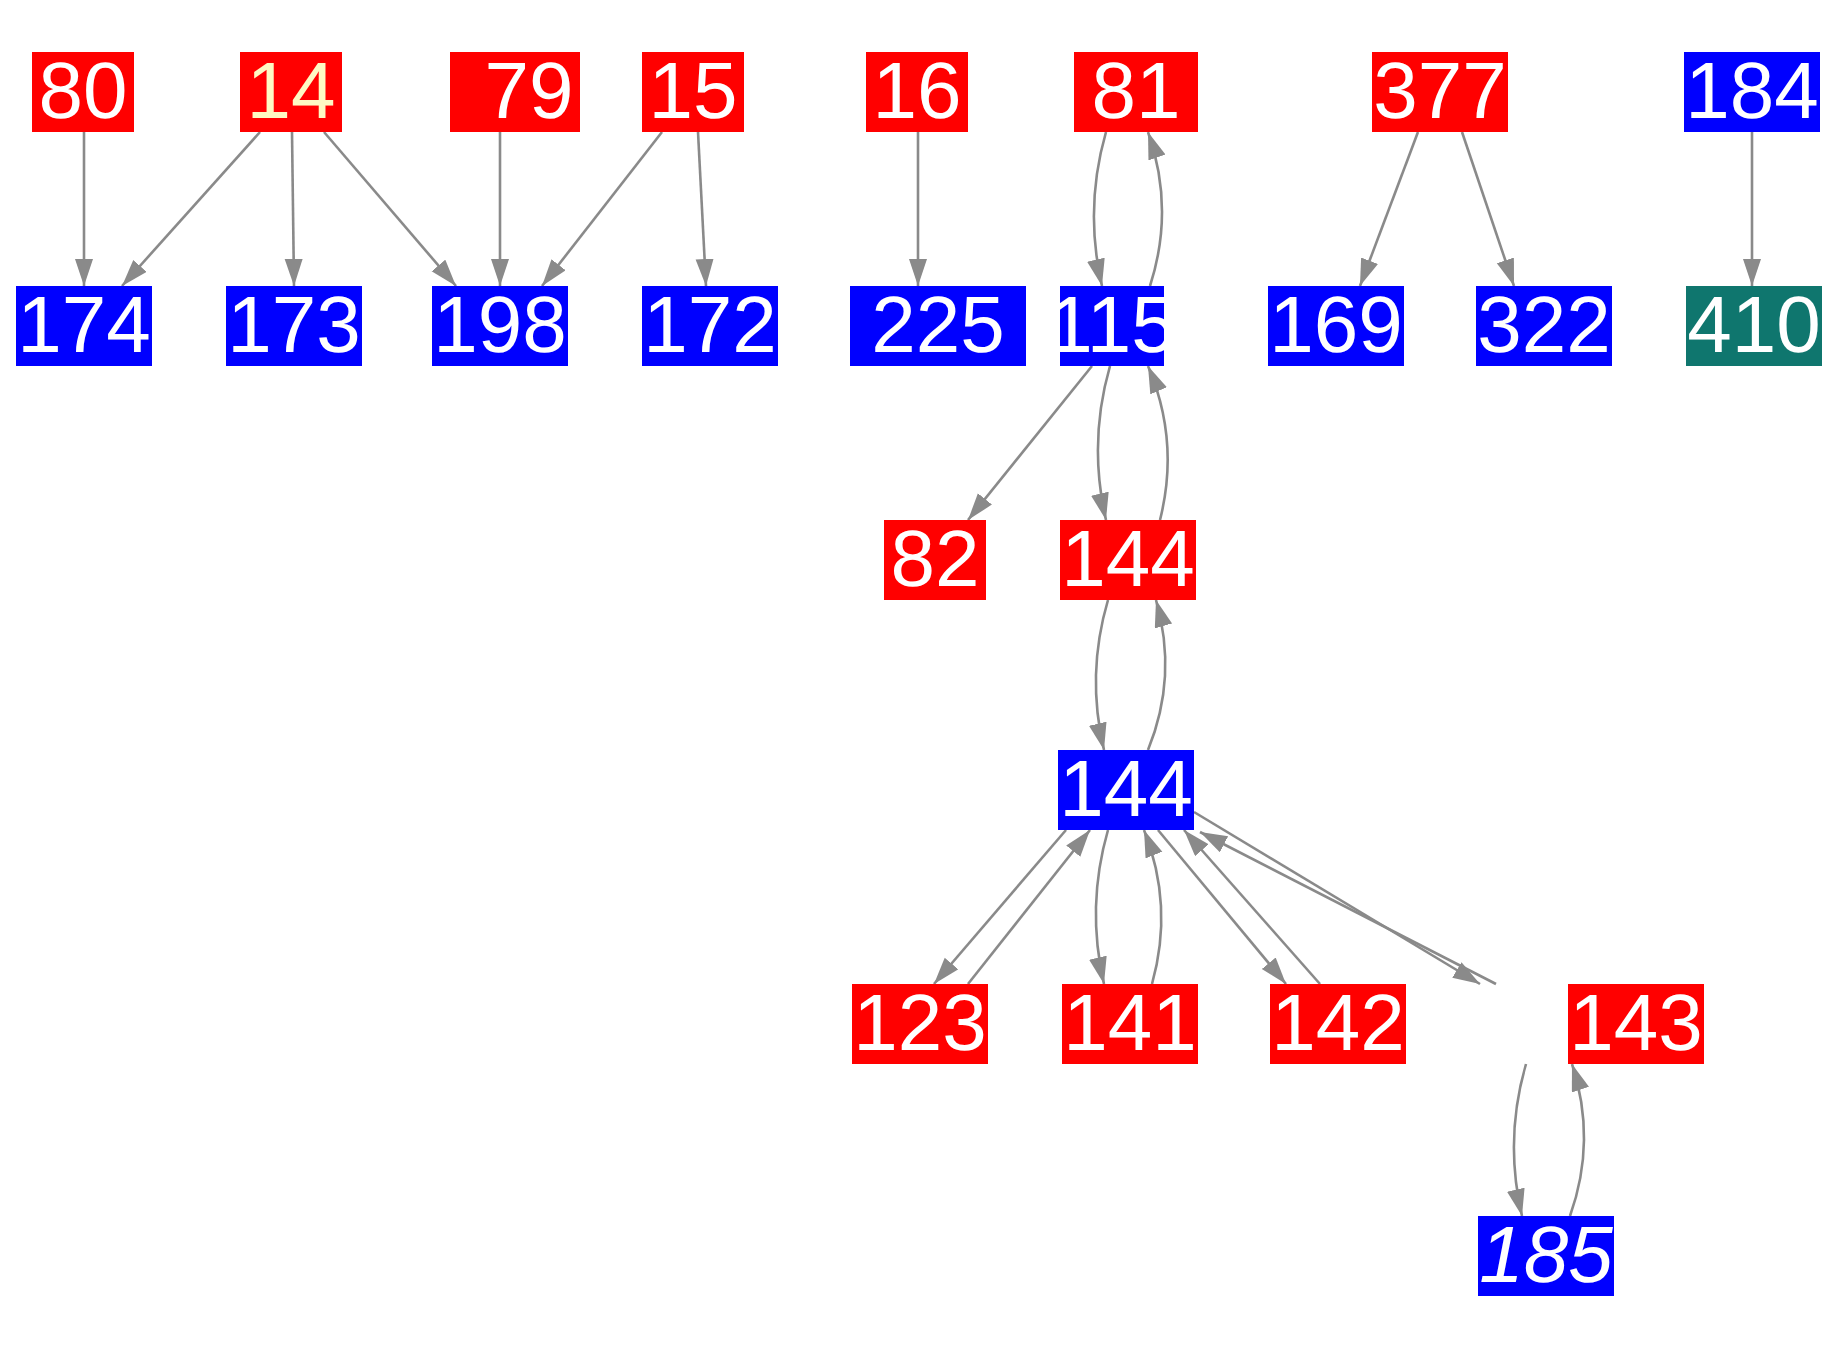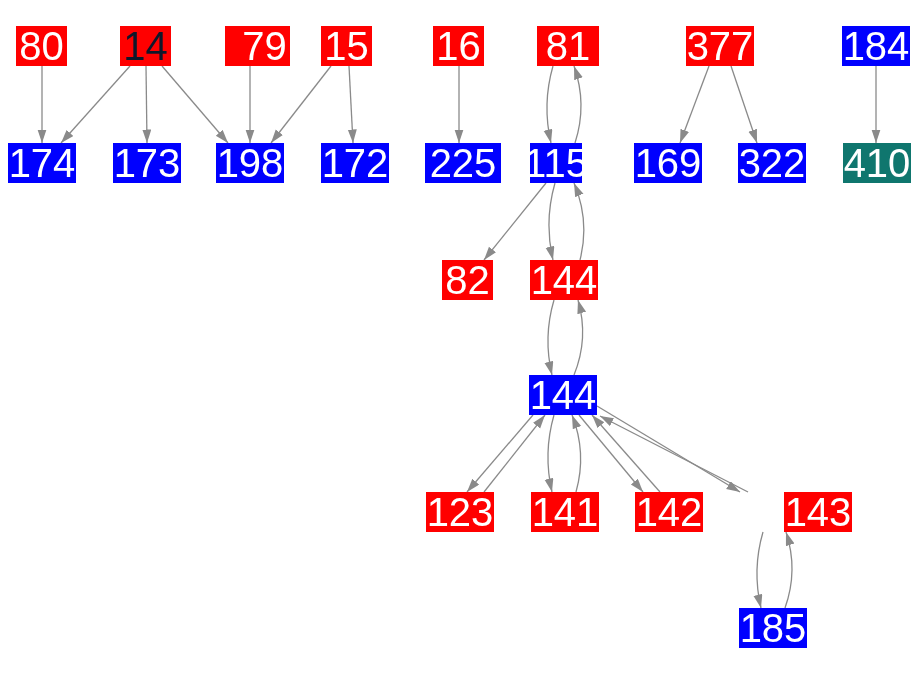--- a/index.html
+++ b/index.html
@@ -58,38 +58,38 @@
         <path class="edge" d="M579,415 L643,492" stroke="#8a8a8a" marker-end="url(#arrow)"></path>
         <path class="edge" d="M660,492 L592,415" stroke="#8a8a8a" marker-end="url(#arrow)"></path>
         <path class="edge" d="M597,406 L740,492" stroke="#8a8a8a" marker-end="url(#arrow)"></path>
         <path class="edge" d="M748,492 L600,416" stroke="#8a8a8a" marker-end="url(#arrow)"></path>
         <path class="edge" d="M763,532 Q752.0,569.7 761,608" stroke="#8a8a8a" marker-end="url(#arrow)"></path>
         <path class="edge" d="M785,608 Q798.5,570.2 786,532" stroke="#8a8a8a" marker-end="url(#arrow)"></path>
       </g>
   </svg>
   <div id="node-layer" class="node-layer">
       <div class="node" style="left: 16px; top: 26px; width: 51px; height: 40px; background: rgb(255, 0, 0); color: rgb(255, 255, 255);">80</div>
-      <div class="node" style="left: 120px; top: 26px; width: 51px; height: 40px; background: rgb(255, 0, 0); color: #0f172a;">14</div>
+      <div class="node" style="left: 120px; top: 26px; width: 51px; height: 40px; background: rgb(255, 0, 0); color: #fef9c3;">14</div>
       <div class="node" style="left: 225px; top: 26px; width: 51px; height: 40px; background: rgb(255, 0, 0); color: rgb(255, 255, 255); padding-left: 14px;">79</div>
       <div class="node" style="left: 321px; top: 26px; width: 51px; height: 40px; background: rgb(255, 0, 0); color: rgb(255, 255, 255);">15</div>
       <div class="node" style="left: 433px; top: 26px; width: 51px; height: 40px; background: rgb(255, 0, 0); color: rgb(255, 255, 255);">16</div>
       <div class="node" style="left: 537px; top: 26px; width: 62px; height: 40px; background: rgb(255, 0, 0); color: rgb(255, 255, 255);">81</div>
       <div class="node" style="left: 686px; top: 26px; width: 68px; height: 40px; background: rgb(255, 0, 0); color: rgb(255, 255, 255);">377</div>
       <div class="node" style="left: 842px; top: 26px; width: 68px; height: 40px; background: rgb(0, 0, 255); color: rgb(255, 255, 255);">184</div>
       <div class="node" style="left: 8px; top: 143px; width: 68px; height: 40px; background: rgb(0, 0, 255); color: rgb(255, 255, 255);">174</div>
       <div class="node" style="left: 113px; top: 143px; width: 68px; height: 40px; background: rgb(0, 0, 255); color: rgb(255, 255, 255);">173</div>
       <div class="node" style="left: 216px; top: 143px; width: 68px; height: 40px; background: rgb(0, 0, 255); color: rgb(255, 255, 255);">198</div>
       <div class="node" style="left: 321px; top: 143px; width: 68px; height: 40px; background: rgb(0, 0, 255); color: rgb(255, 255, 255);">172</div>
-      <div class="node" style="left: 425px; top: 143px; width: 76px; height: 40px; background: rgb(0, 0, 255); color: rgb(255, 255, 255);">225</div>
+      <div class="node" style="left: 425px; top: 143px; width: 88px; height: 40px; background: rgb(0, 0, 255); color: rgb(255, 255, 255);">225</div>
       <div class="node" style="left: 530px; top: 143px; width: 52px; height: 40px; background: rgb(0, 0, 255); color: rgb(255, 255, 255);">115</div>
       <div class="node" style="left: 634px; top: 143px; width: 68px; height: 40px; background: rgb(0, 0, 255); color: rgb(255, 255, 255);">169</div>
       <div class="node" style="left: 738px; top: 143px; width: 68px; height: 40px; background: rgb(0, 0, 255); color: rgb(255, 255, 255);">322</div>
       <div class="node" style="left: 843px; top: 143px; width: 68px; height: 40px; background: #0f766e; color: rgb(255, 255, 255);">410</div>
       <div class="node" style="left: 442px; top: 260px; width: 51px; height: 40px; background: rgb(255, 0, 0); color: rgb(255, 255, 255);">82</div>
       <div class="node" style="left: 530px; top: 260px; width: 68px; height: 40px; background: rgb(255, 0, 0); color: rgb(255, 255, 255);">144</div>
       <div class="node" style="left: 529px; top: 375px; width: 68px; height: 40px; background: rgb(0, 0, 255); color: rgb(255, 255, 255);">144</div>
       <div class="node" style="left: 426px; top: 492px; width: 68px; height: 40px; background: rgb(255, 0, 0); color: rgb(255, 255, 255);">123</div>
       <div class="node" style="left: 531px; top: 492px; width: 68px; height: 40px; background: rgb(255, 0, 0); color: rgb(255, 255, 255);">141</div>
       <div class="node" style="left: 635px; top: 492px; width: 68px; height: 40px; background: rgb(255, 0, 0); color: rgb(255, 255, 255);">142</div>
       <div class="node" style="left: 738px; top: 492px; width: 68px; height: 40px; background: rgb(255, 0, 0); color: rgb(255, 255, 255); margin-left: 46px;">143</div>
-      <div class="node" style="left: 739px; top: 608px; width: 68px; height: 40px; background: rgb(0, 0, 255); color: rgb(255, 255, 255);">185</div>
+      <div class="node" style="left: 739px; top: 608px; width: 68px; height: 40px; background: rgb(0, 0, 255); color: rgb(255, 255, 255); font-style: italic;">185</div>
     </div>
 </div>
 
 </body></html>

